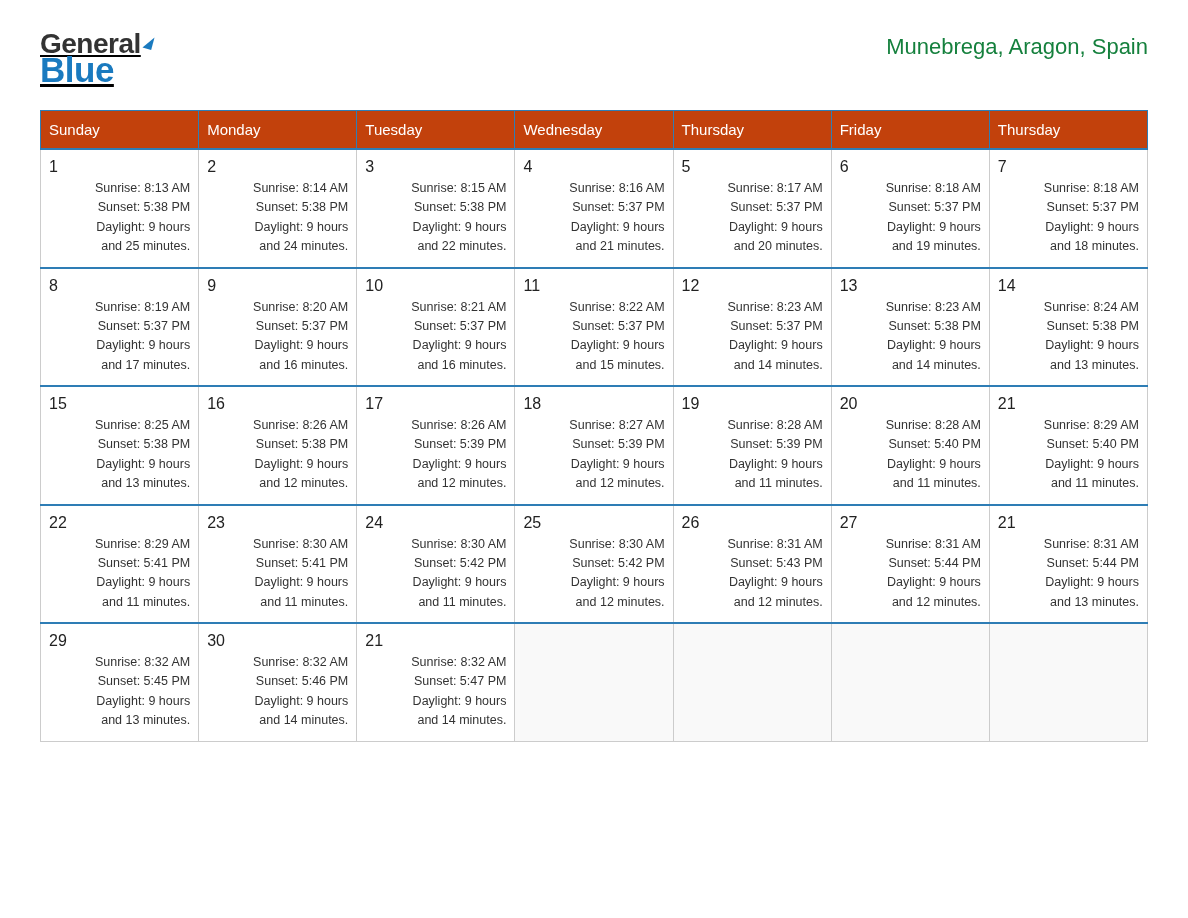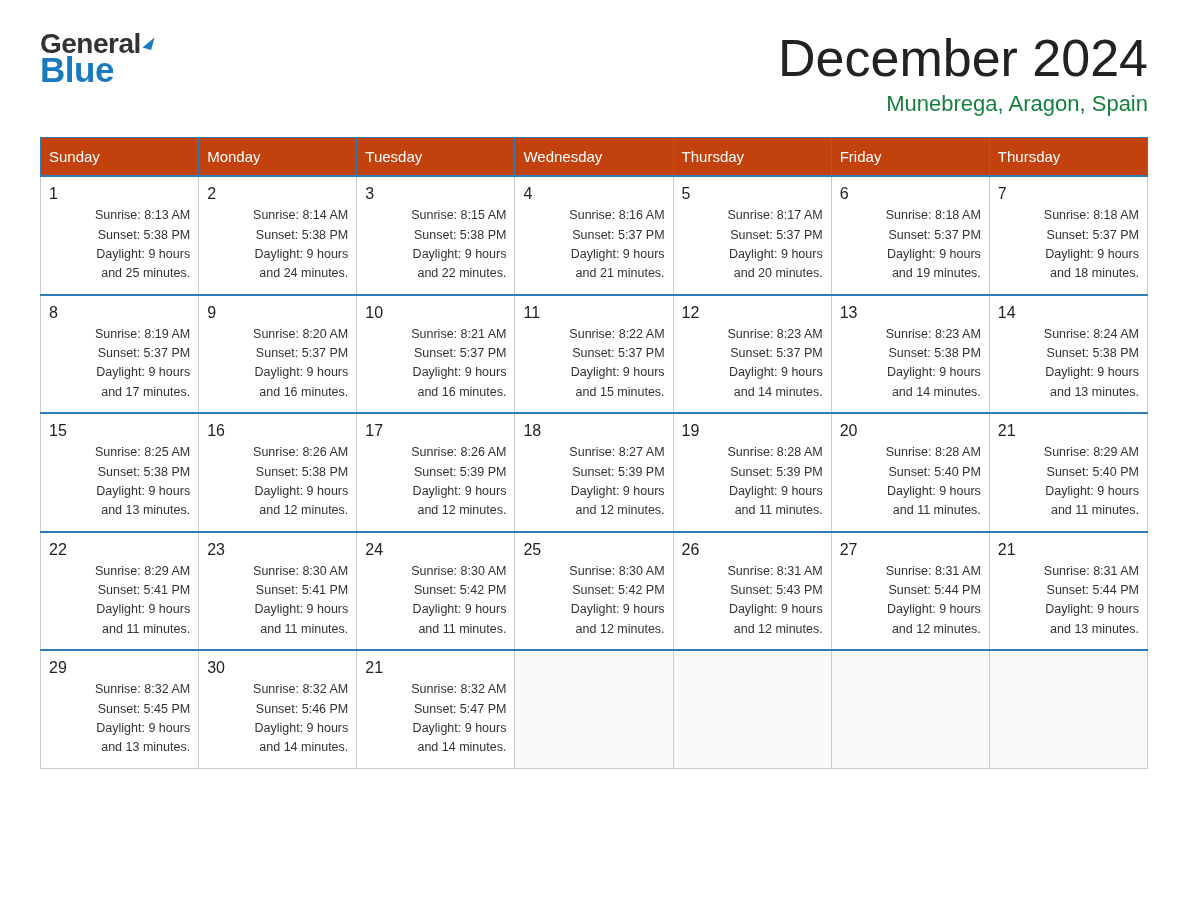--- a/index.html
+++ b/index.html
@@ -13,20 +13,21 @@
     .header {
       display: flex;
       justify-content: space-between;
       align-items: flex-start;
       margin-bottom: 20px;
     }
     .logo {
       display: flex;
       flex-direction: column;
       align-items: flex-start;
+      text-decoration: underline;
     }
     .logo-general {
       font-size: 28px;
       font-weight: bold;
       color: #333;
       letter-spacing: -0.5px;
     }
     .logo-blue {
       font-size: 35px;
       font-weight: bold;
@@ -95,21 +96,20 @@
 
 <div class="header">
   <div class="logo">
     <div style="display:flex; align-items:center; line-height:1;">
       <span class="logo-general">General</span>
       <span style="display:inline-block; width:0; height:0; border-left:9px solid transparent; border-right:0px solid transparent; border-bottom:13px solid #1a7abf; margin-left:3px; position:relative; top:-2px; transform:rotate(15deg);"></span>
     </div>
     <span class="logo-blue">Blue</span>
   </div>
   <div class="title-block">
-    <div class="month-title">December 2024</div>
     <div class="location">Munebrega, Aragon, Spain</div>
   </div>
 </div>
 
 <table>
   <thead>
     <tr>
       <th>Sunday</th>
       <th>Monday</th>
       <th>Tuesday</th>

